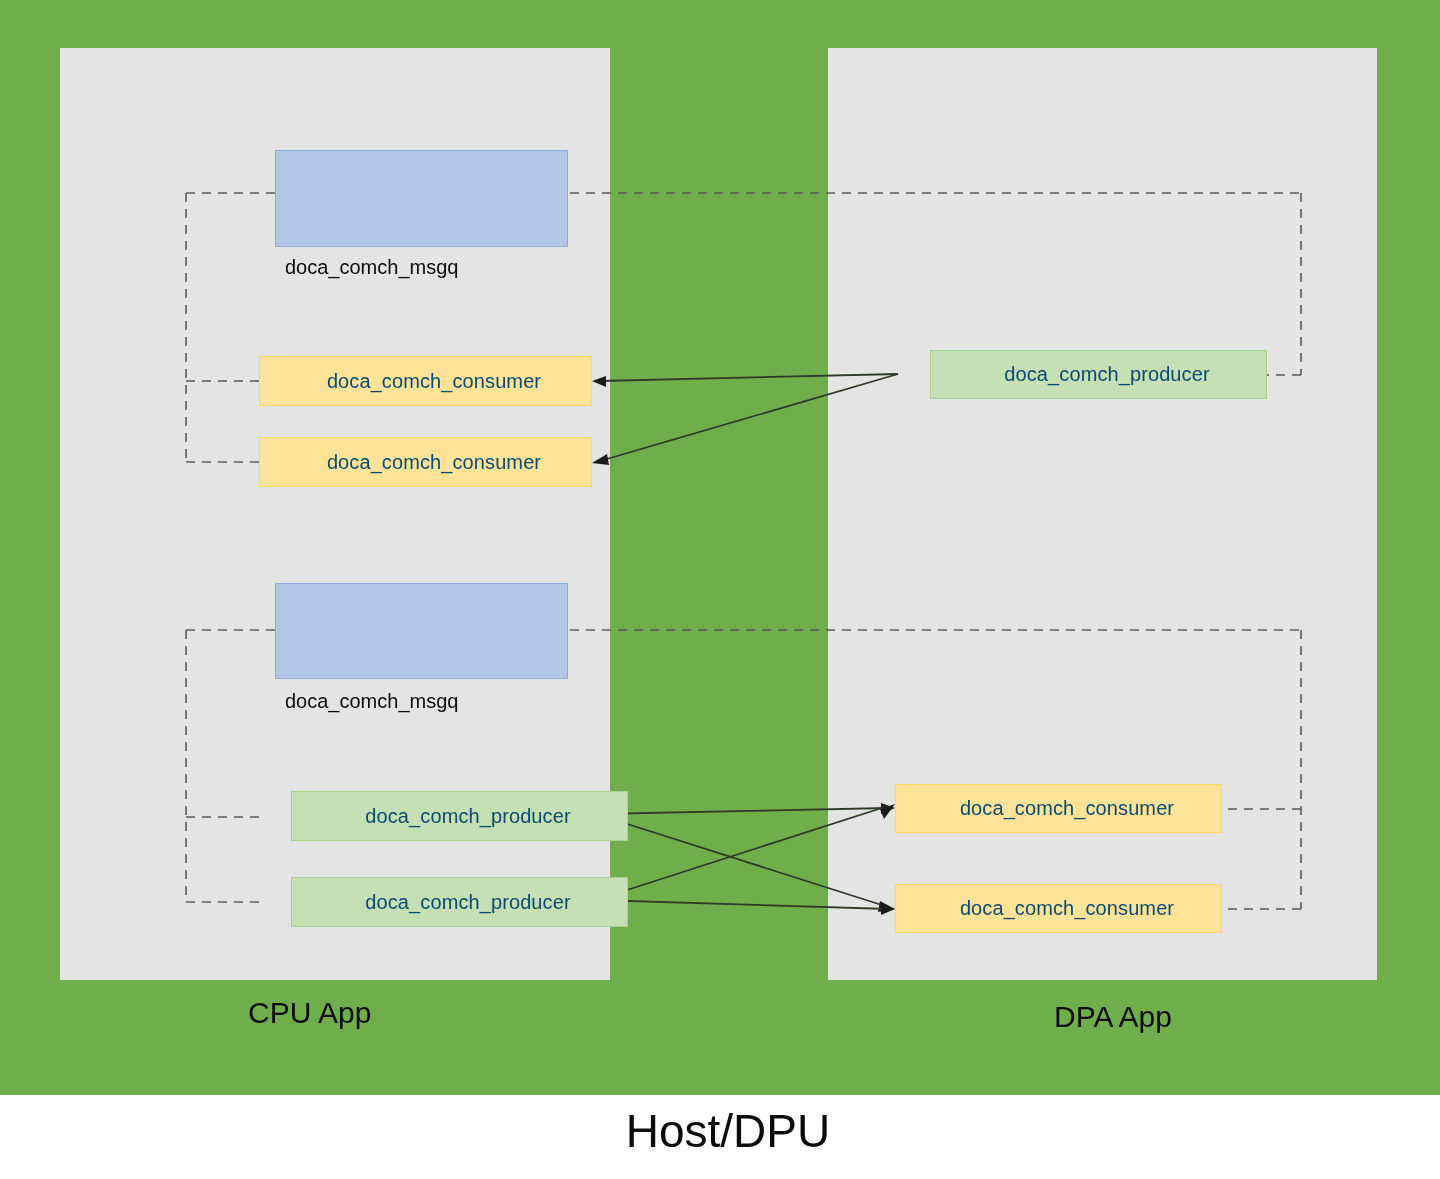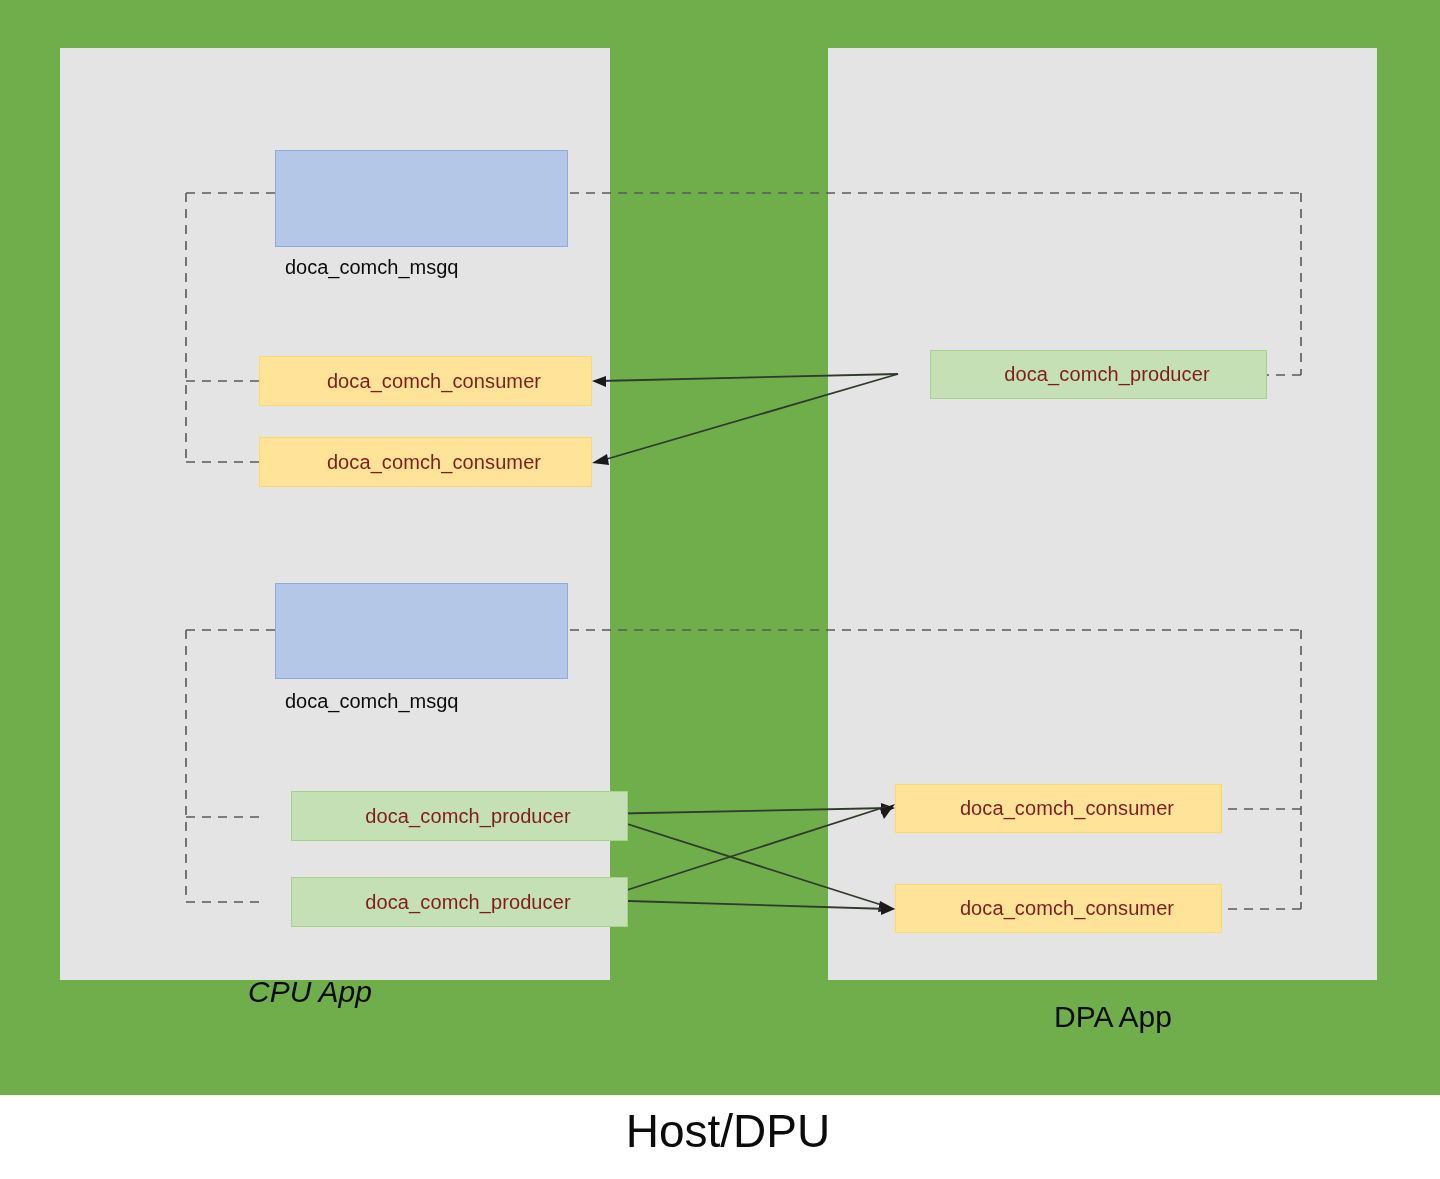--- a/index.html
+++ b/index.html
@@ -42,21 +42,21 @@
     width: 549px;
     height: 932px;
   }
   .node {
     position: absolute;
     box-sizing: border-box;
     display: flex;
     align-items: center;
     justify-content: center;
     font-size: 20px;
-    color: #7f1d1d;
+    color: #0c4a6e;
     letter-spacing: 0.1px;
     white-space: nowrap;
     padding-left: 17px;
   }
   .node.msgq {
     background: #b4c7e7;
     border: 1px solid #8faadc;
   }
   .node.consumer {
     background: #ffe399;
@@ -165,18 +165,18 @@
 
   <div class="node msgq" style="left:275px; top:583px; width:293px; height:96px;"></div>
   <div class="caption" style="left:285px; top:690px;">doca_comch_msgq</div>
 
   <div class="node producer" style="left:259px; top:791px; width:337px; height:50px;">doca_comch_producer</div>
   <div class="node producer" style="left:259px; top:877px; width:337px; height:50px;">doca_comch_producer</div>
 
   <div class="node consumer" style="left:895px; top:784px; width:327px; height:49px;">doca_comch_consumer</div>
   <div class="node consumer" style="left:895px; top:884px; width:327px; height:49px;">doca_comch_consumer</div>
 
-  <div class="panel-label" style="left:248px; top:975px;font-style:italic;">CPU App</div>
+  <div class="panel-label" style="left:248px; top:996px;">CPU App</div>
   <div class="panel-label" style="left:1018px; top:1000px;margin-left:36px;">DPA App</div>
 
   <div id="footer-label">Host/DPU</div>
 
 </div>
 
 </body></html>

